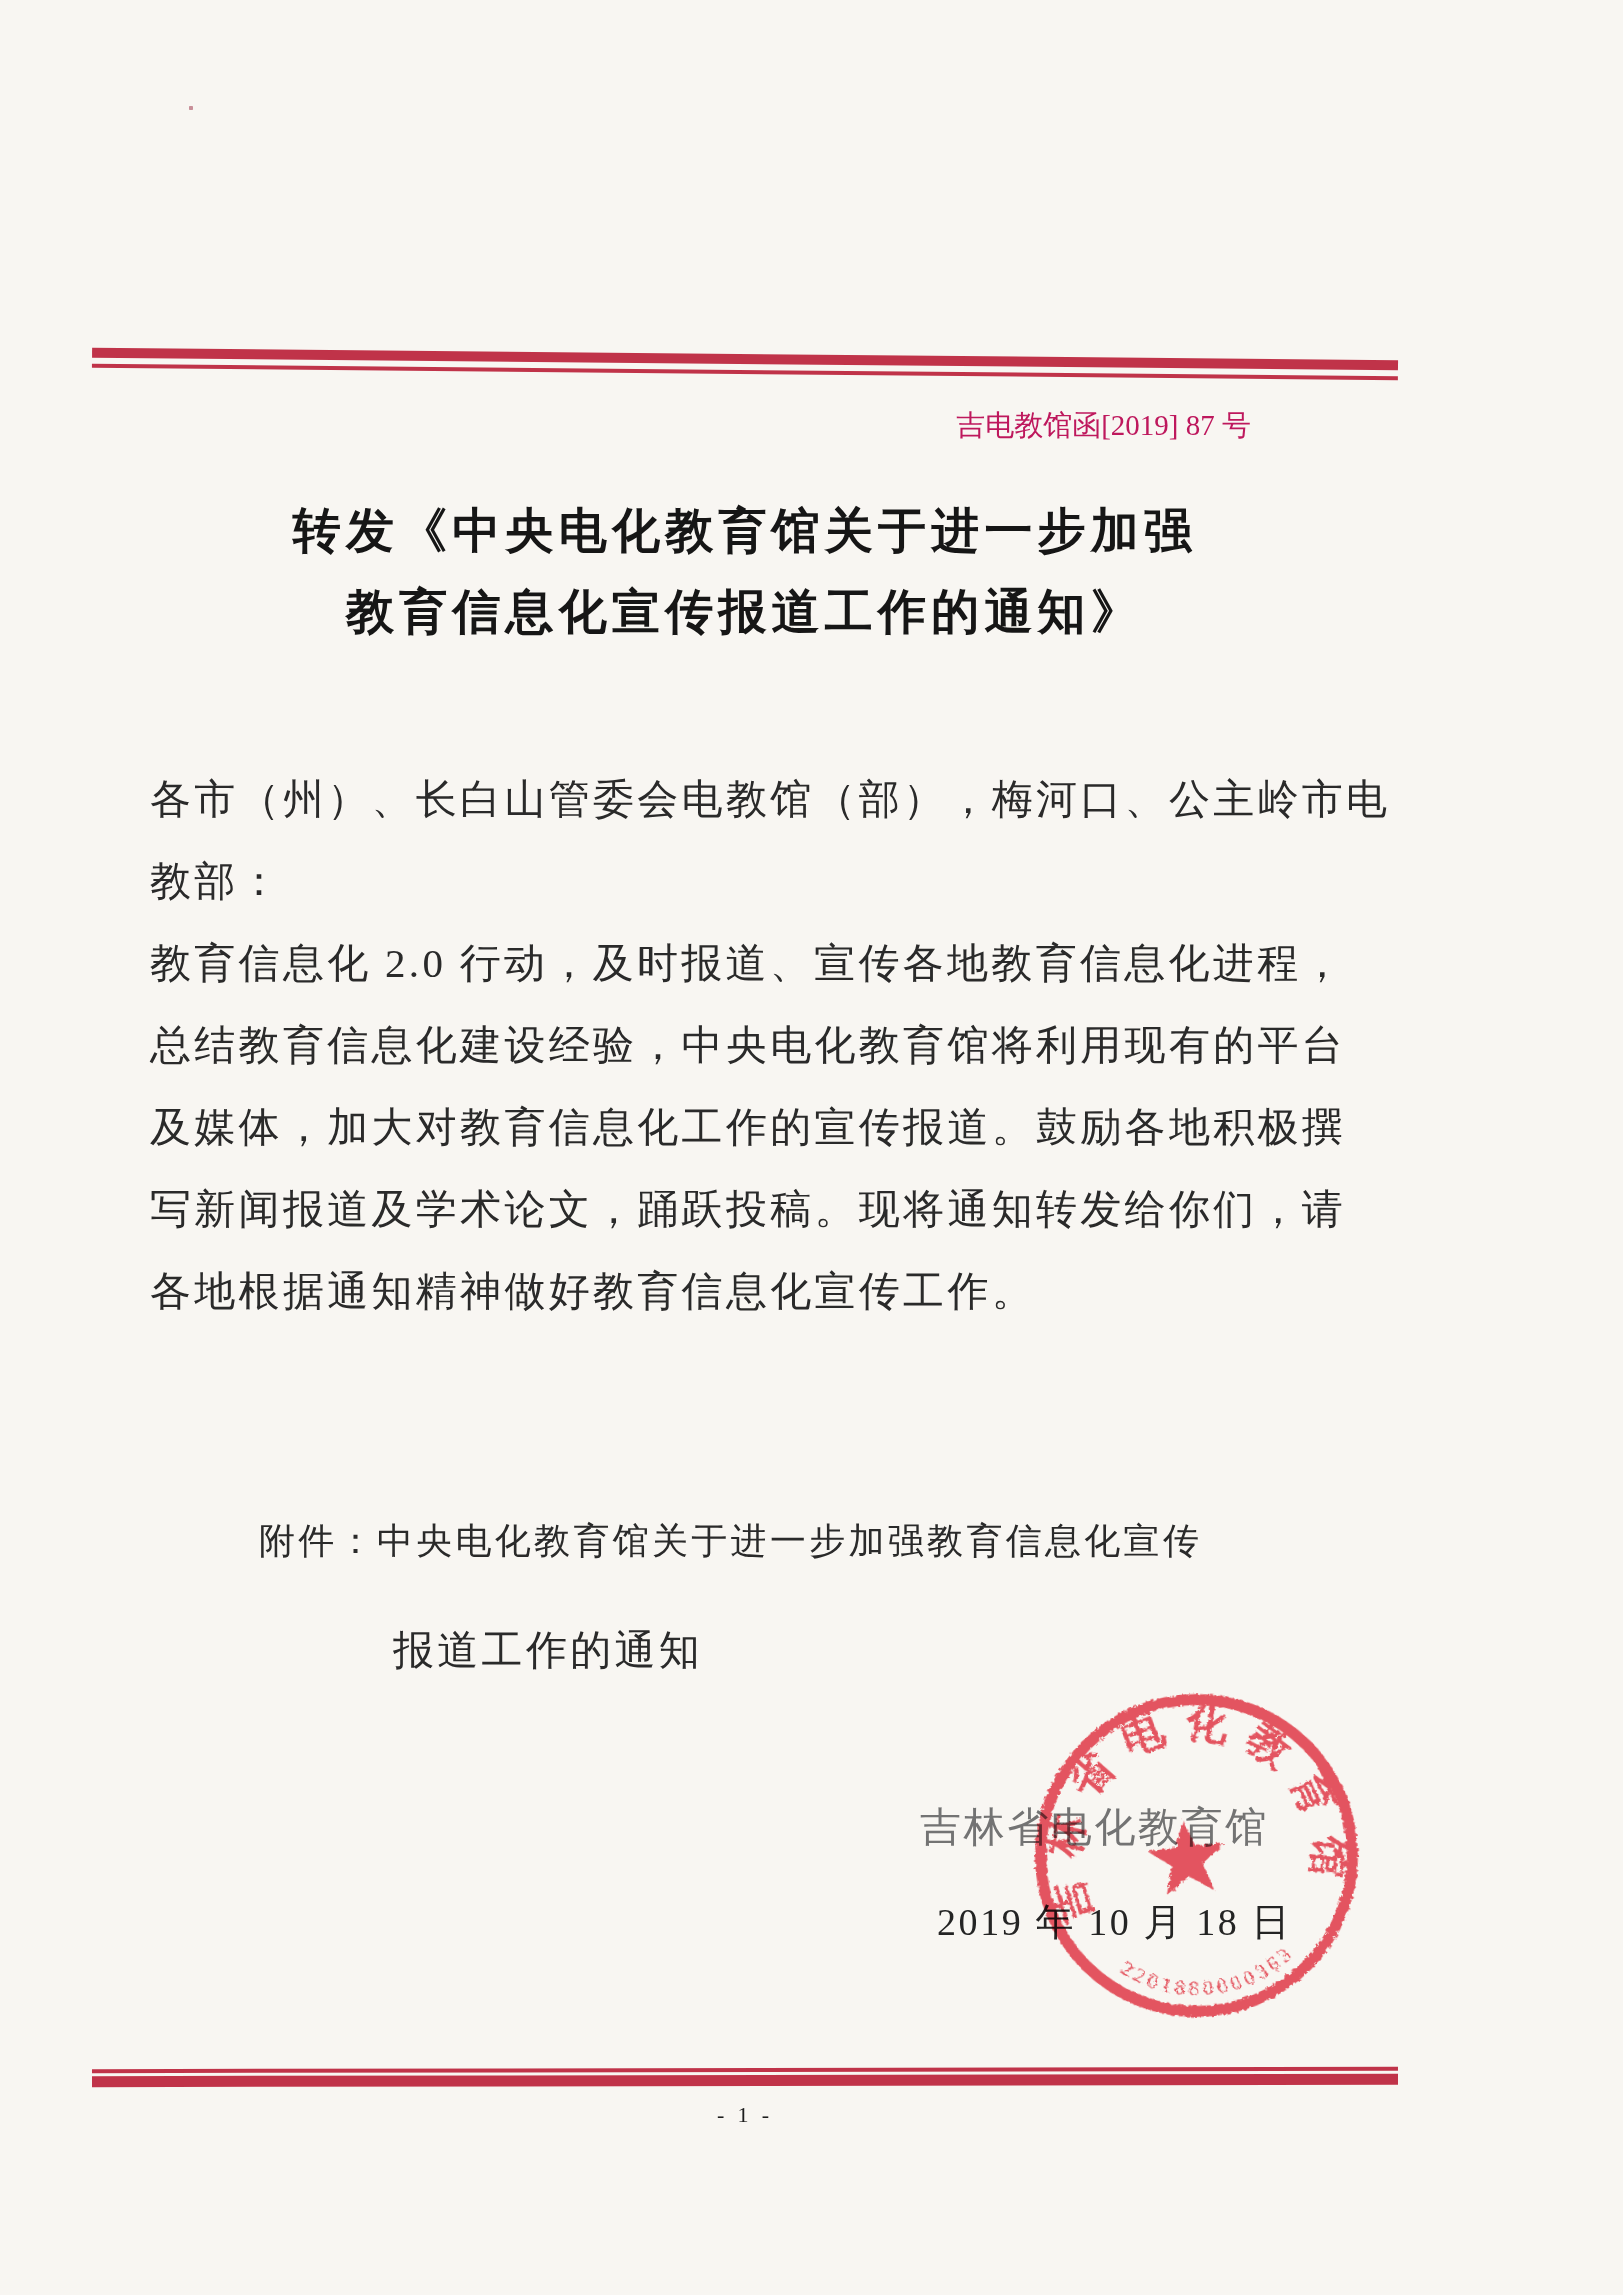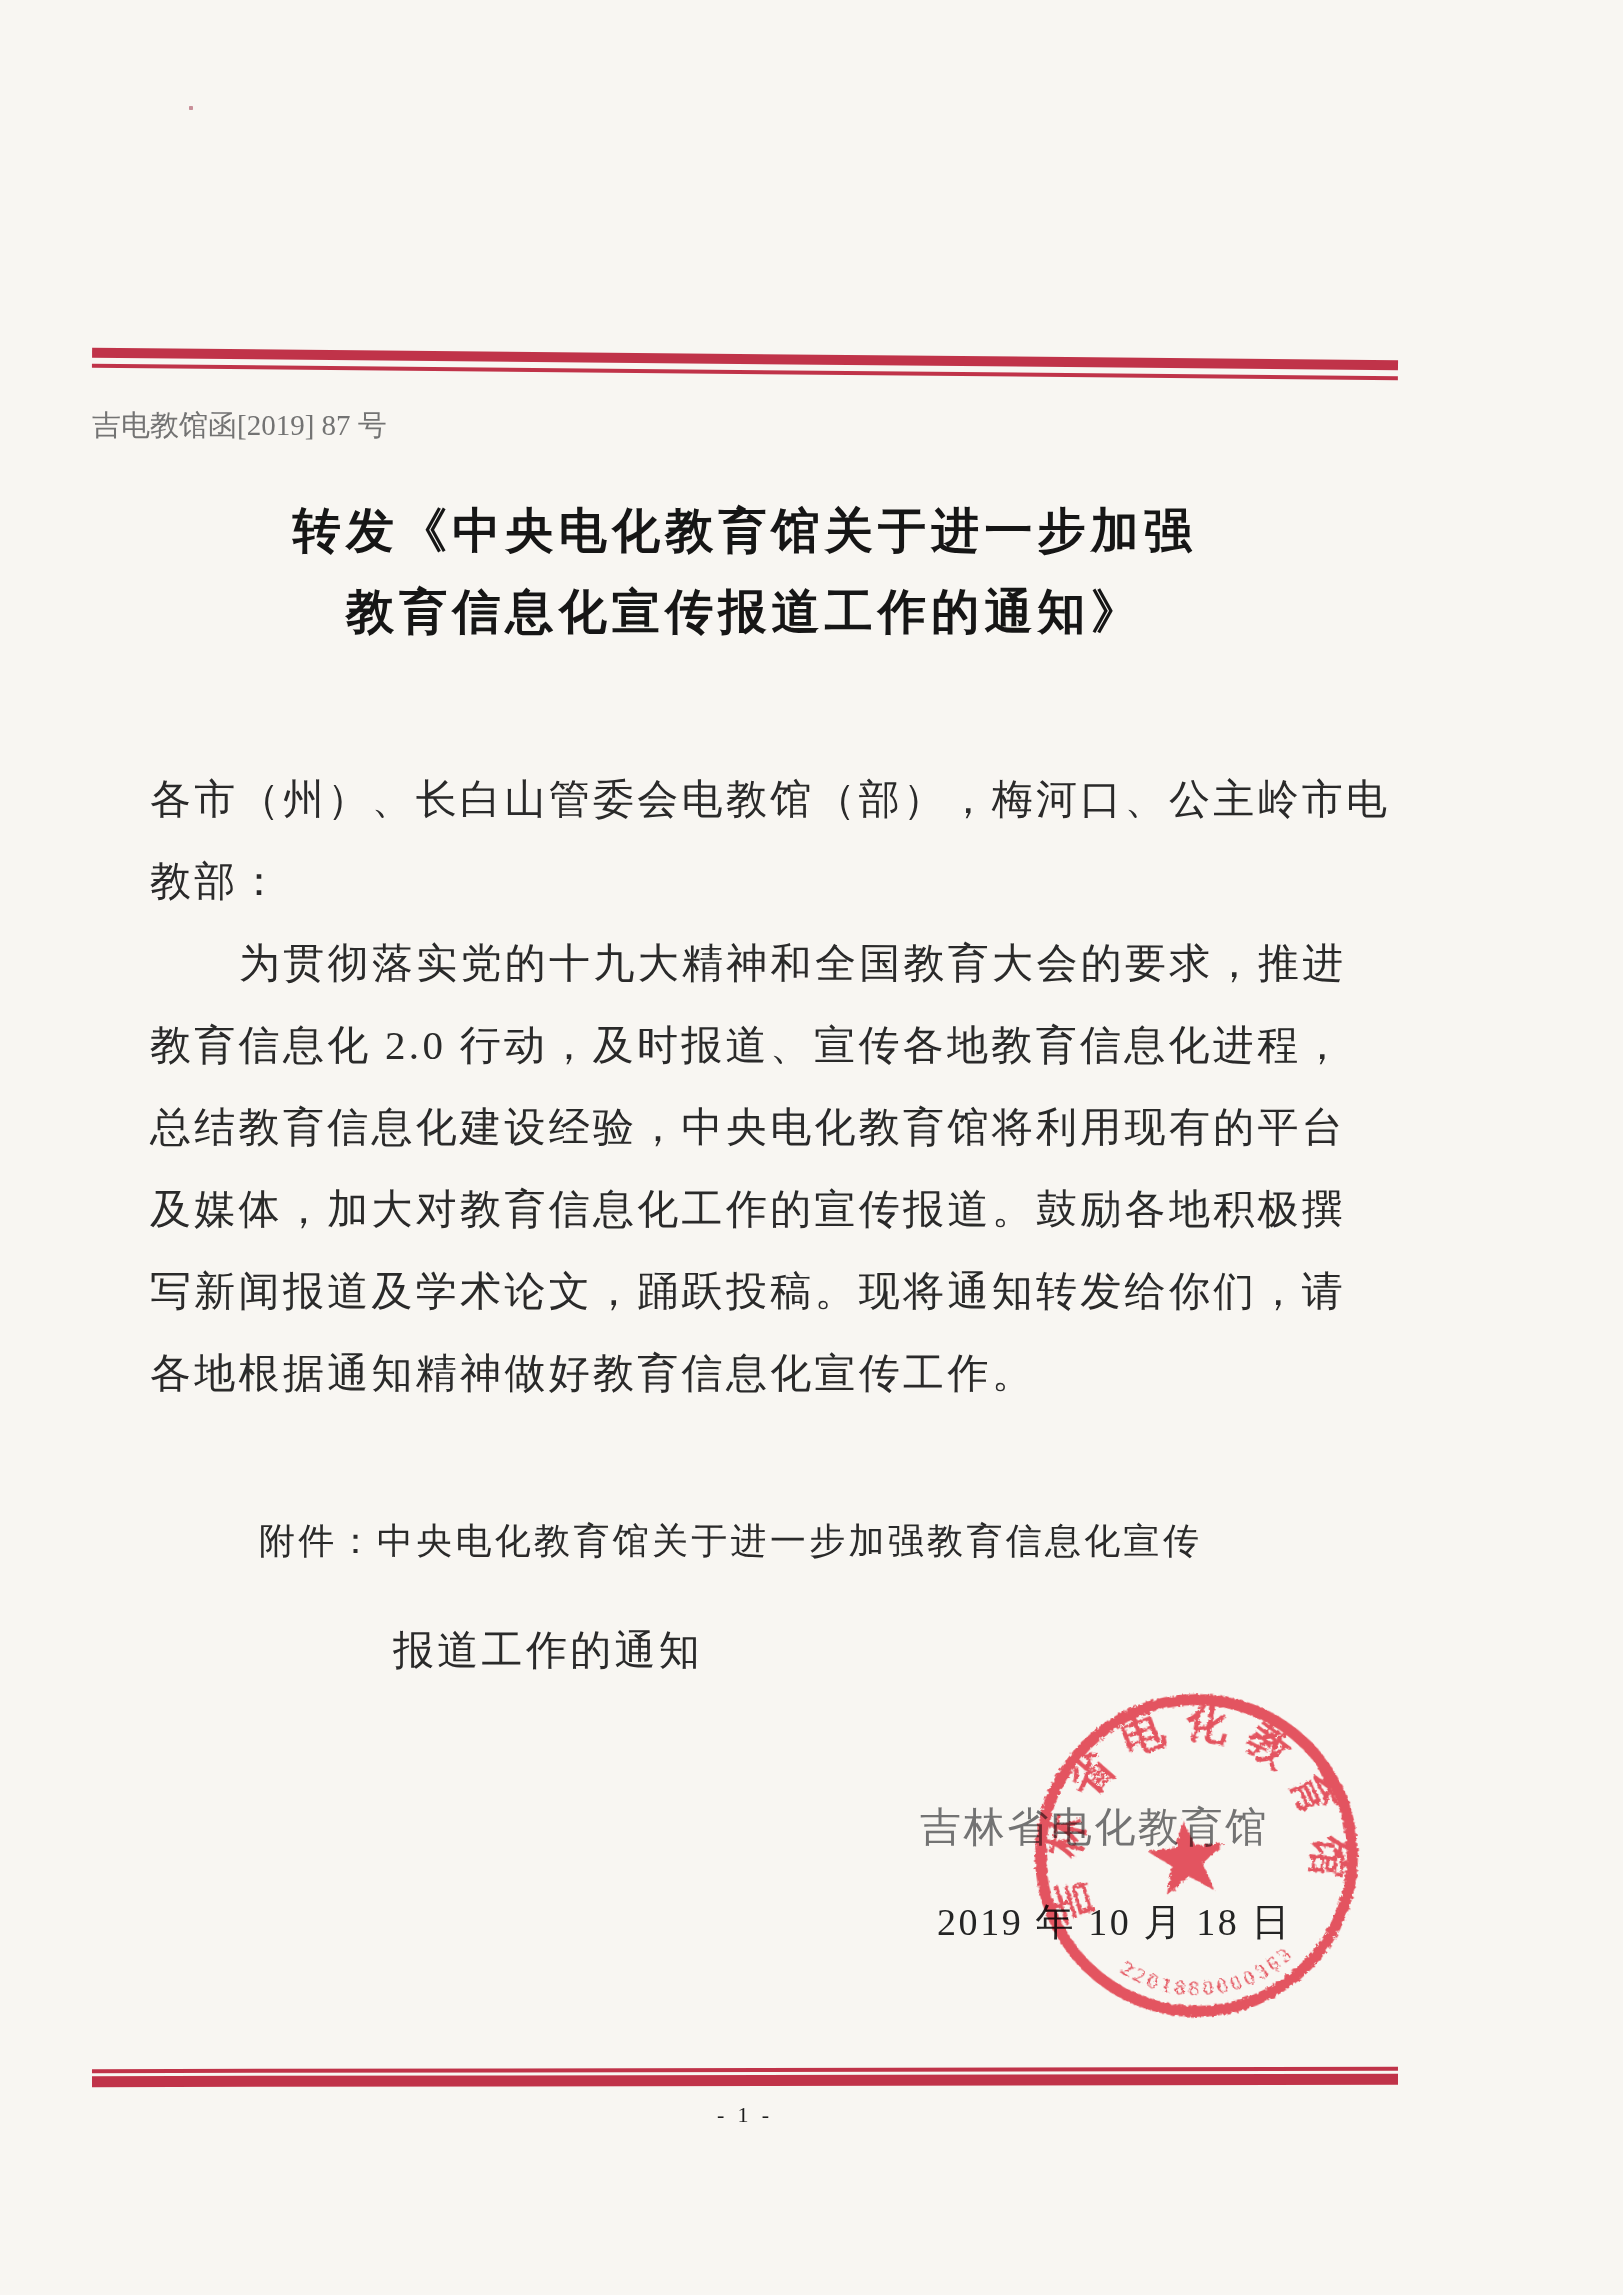--- a/index.html
+++ b/index.html
@@ -34,25 +34,25 @@
   .divider .bar{background:var(--accent);}
   .divider-top{top:354px;transform:rotate(0.55deg);}
   .divider-top .bar.thick{height:9.8px;margin-bottom:5.9px;}
   .divider-top .bar.thin{height:3.9px;}
   .divider-bottom{top:2068px;transform:rotate(-0.1deg);}
   .divider-bottom .bar.thin{height:3.9px;margin-bottom:3.3px;}
   .divider-bottom .bar.thick{height:10.5px;}
 
   .doc-number{
     top:406px;
-    text-align:left;
+    text-align:right;
     padding-right:147px;
     box-sizing:border-box;
     font-size:29px;
-    color:#737373;
+    color:#be185d;
     white-space:nowrap;
   }
   .doc-title{
     top:490px;
     text-align:center;
     font-weight:bold;
     font-size:48px;
     letter-spacing:5.2px;
     line-height:81px;
     color:#161616;
@@ -123,21 +123,20 @@
   <div class="abs col doc-number">吉电教馆函[2019] 87 号</div>
 
   <div class="abs col doc-title">
     <div>转发《中央电化教育馆关于进一步加强</div>
     <div>教育信息化宣传报道工作的通知》</div>
   </div>
 
   <div class="abs col body-text">
     <div class="line">各市（州）、长白山管委会电教馆（部），梅河口、公主岭市电</div>
     <div class="line">教部：</div>
-    <div class="line indent">为贯彻落实党的十九大精神和全国教育大会的要求，推进</div>
     <div class="line">教育信息化 2.0 行动，及时报道、宣传各地教育信息化进程，</div>
     <div class="line">总结教育信息化建设经验，中央电化教育馆将利用现有的平台</div>
     <div class="line">及媒体，加大对教育信息化工作的宣传报道。鼓励各地积极撰</div>
     <div class="line">写新闻报道及学术论文，踊跃投稿。现将通知转发给你们，请</div>
     <div class="line">各地根据通知精神做好教育信息化宣传工作。</div>
   </div>
 
   <div class="attachment-1">附件：中央电化教育馆关于进一步加强教育信息化宣传</div>
   <div class="attachment-2">报道工作的通知</div>
 

